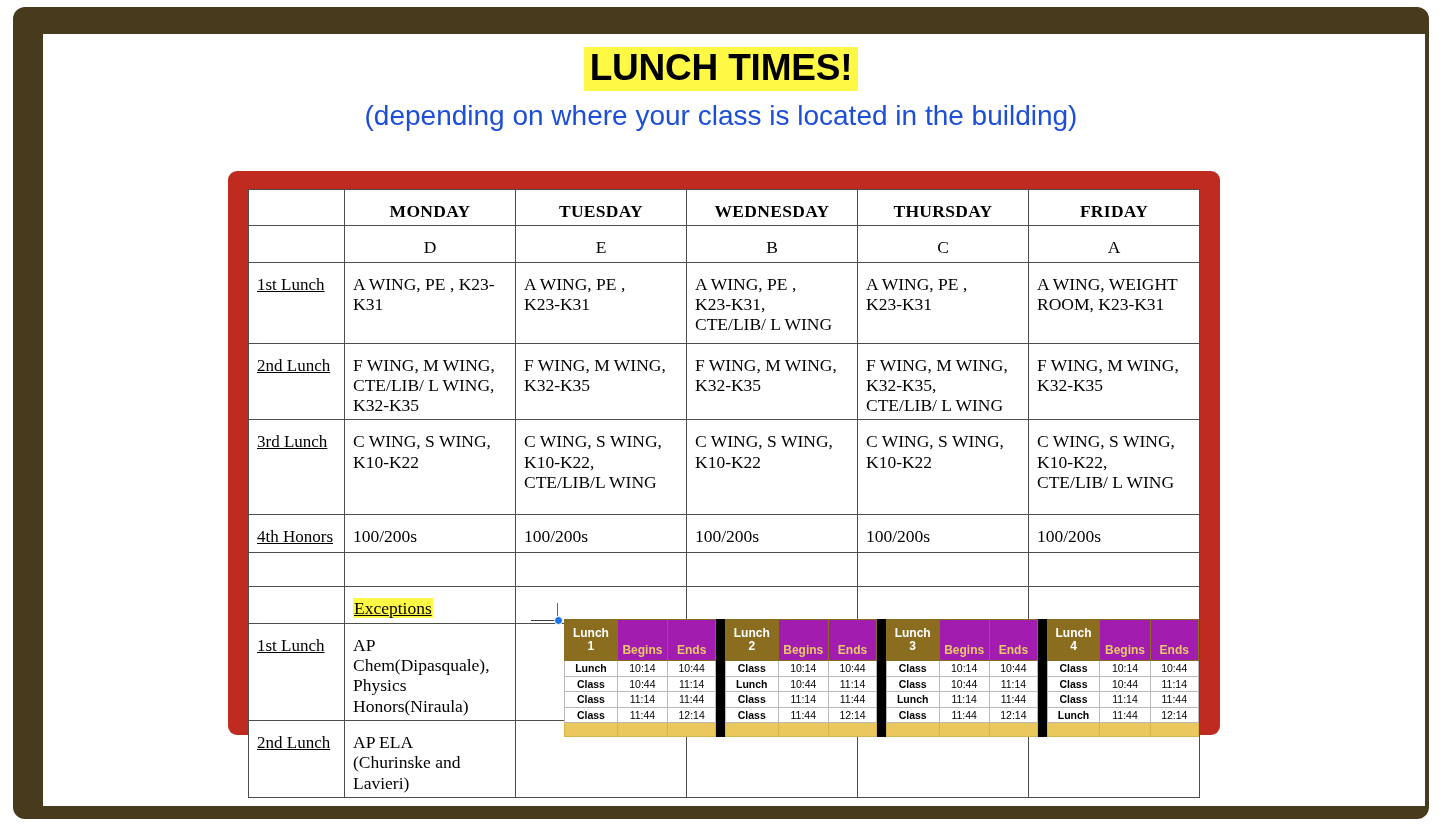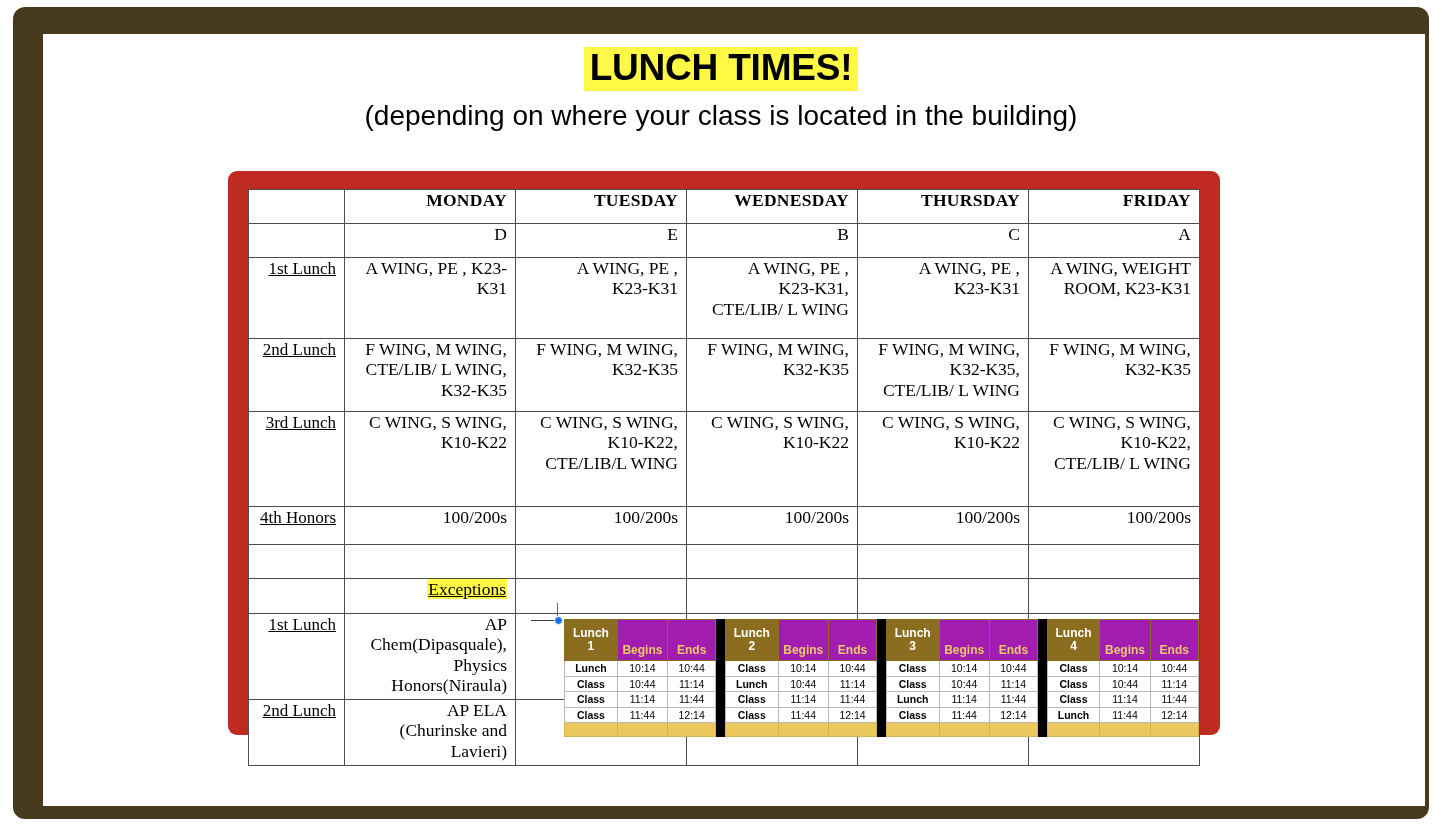--- a/index.html
+++ b/index.html
@@ -39,21 +39,21 @@
     letter-spacing: -0.2px;
     display: inline-block;
     background: #fff945;
     padding: 2px 6px 3px 6px;
     line-height: 1.05;
   }
   #page-subtitle {
     margin-top: 9px;
     font-family: "Liberation Sans", sans-serif;
     font-size: 28px;
-    color: #000000;
+    color: #1d4ed8;
     line-height: 1.15;
   }
 
   
   #table-frame {
     position: absolute;
     left: 228px; top: 171px;
     width: 992px; height: 564px;
     background: #bf2a21;
     border-radius: 9px;
@@ -68,26 +68,25 @@
   table#schedule {
     border-collapse: collapse;
     table-layout: fixed;
     width: 951px;
     font-family: "Liberation Serif", serif;
     background: #fff;
   }
   table#schedule td {
     border: 1px solid #4d4d4d;
     vertical-align: top;
-    padding: 0 8px 4px 8px;
+    padding: 11px 8px 4px 8px;
     font-size: 17.5px;
     line-height: 1.16;
     color: #000;
     background: #fff;
-    text-align: right;
   }
   col.c-label { width: 96px; }
   col.c-day   { width: 171px; }
 
   td.daycol-head {
     text-align: center;
     font-weight: bold;
     font-size: 15.5px;
     letter-spacing: 0.3px;
     padding-top: 9px; padding-bottom: 9px;

